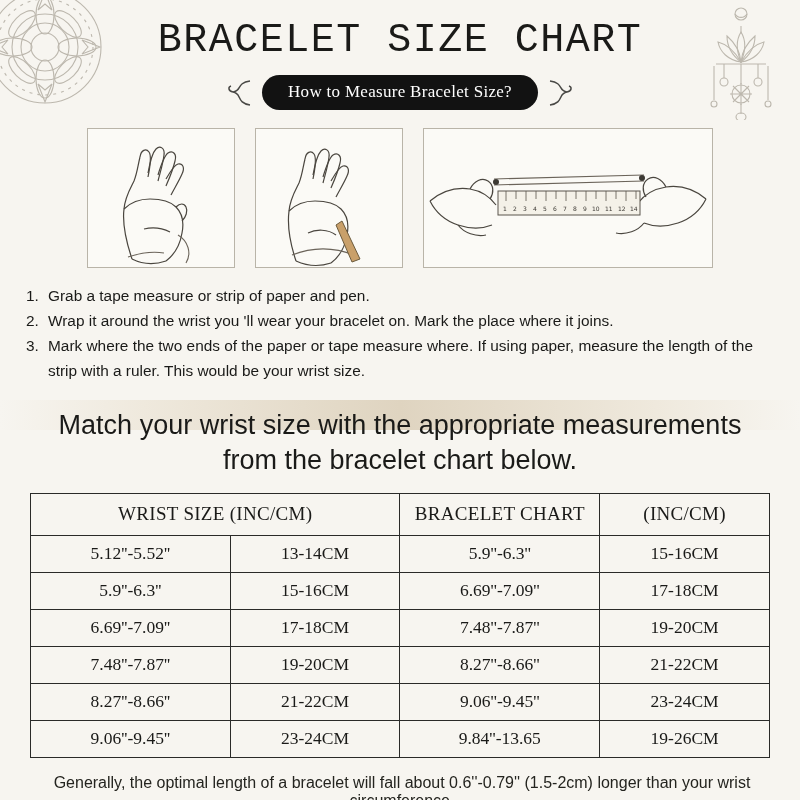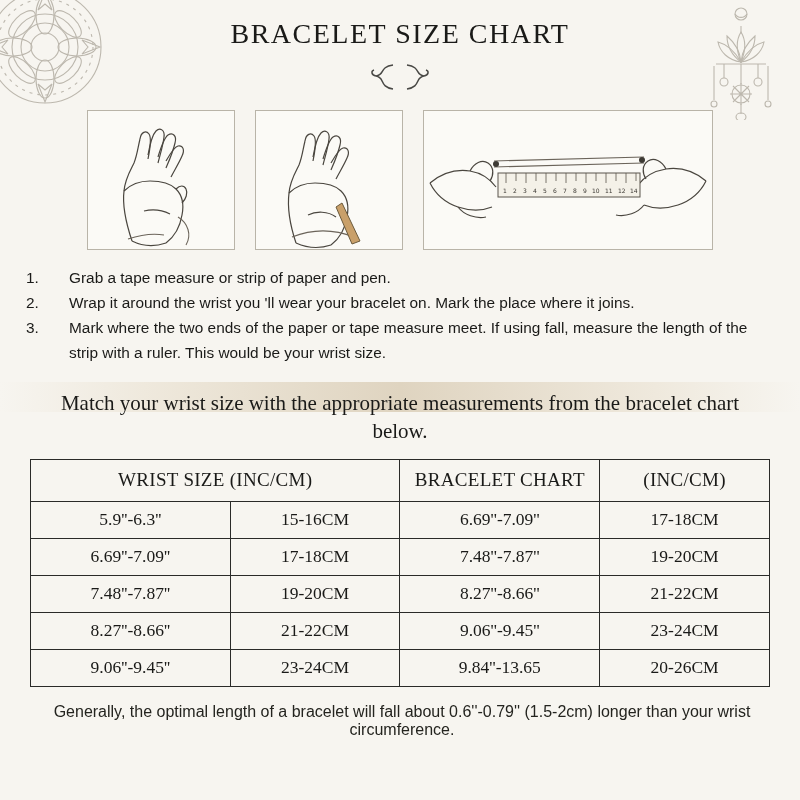--- a/index.html
+++ b/index.html
@@ -19,22 +19,22 @@
     position: absolute;
     pointer-events: none;
     opacity: .55;
   }
   .orn-tl { top: -28px; left: -30px; }
   .orn-tr { top: 4px; right: 18px; }
 
   
   .title {
     text-align: center;
-    font-family: Liberation Serif, serif;
-    font-size: 28px;
+    font-family: Liberation Mono, monospace;
+    font-size: 40px;
     letter-spacing: 1.5px;
     margin: 18px 0 0 0;
     font-weight: 400;
   }
 
   .sub-wrap {
     display: flex;
     align-items: center;
     justify-content: center;
     gap: 10px;
@@ -69,33 +69,33 @@
   .photo.wide { width: 290px; height: 140px; }
 
   
   .steps {
     margin: 16px 30px 0 26px;
     font-size: 15.4px;
     line-height: 1.62;
   }
   .step { display: flex; gap: 6px; }
   .step .num { width: 16px; flex: 0 0 16px; }
-  .step .txt { flex: 1; margin-left: 21px; }
+  .step .txt { flex: 1; }
 
   
   .band {
     margin-top: 16px;
     height: 30px;
     background: linear-gradient(90deg, #f7f5f0 0%, #efe9dd 18%, #dfd4c0 50%, #efe9dd 82%, #f7f5f0 100%);
   }
 
   .match {
     text-align: center;
-    font-family: Liberation Serif, serif;
-    font-size: 21px;
+    font-family: Liberation Sans, sans-serif;
+    font-size: 27px;
     line-height: 1.32;
     margin: -22px 40px 0 40px;
     position: relative;
   }
 
   
   table {
     border-collapse: collapse;
     margin: 14px auto 0 auto;
     width: 740px;
@@ -190,20 +190,21 @@
 
 <div class="sub-wrap">
   <span class="flourish">
     <svg width="26" height="30" viewBox="0 0 26 30">
       <g fill="none" stroke="#2b2b28" stroke-width="1.5">
         <path d="M24 3 C10 5 16 13 7 14 C16 15 10 25 24 27"></path>
         <path d="M7 14 C2 13 2 9 5 8"></path>
       </g>
     </svg>
   </span>
+  <span class="pill">How to Measure Bracelet Size?</span>
   <span class="flourish">
     <svg width="26" height="30" viewBox="0 0 26 30">
       <g fill="none" stroke="#2b2b28" stroke-width="1.5">
         <path d="M2 3 C16 5 10 13 19 14 C10 15 16 25 2 27"></path>
         <path d="M19 14 C24 13 24 9 21 8"></path>
       </g>
     </svg>
   </span>
 </div>
 
@@ -301,36 +302,42 @@
   <div class="step">
     <span class="num">1.</span>
     <span class="txt">Grab a tape measure or strip of paper and pen.</span>
   </div>
   <div class="step">
     <span class="num">2.</span>
     <span class="txt">Wrap it around the wrist you 'll wear your bracelet on. Mark the place where it joins.</span>
   </div>
   <div class="step">
     <span class="num">3.</span>
-    <span class="txt">Mark where the two ends of the paper or tape measure meet. If using fall, measure the length of the strip with a ruler. This would be your wrist size.</span>
+    <span class="txt">Mark where the two ends of the paper or tape measure where. If using paper, measure the length of the strip with a ruler. This would be your wrist size.</span>
   </div>
 </div>
 
 <div class="band"></div>
 <div class="match">Match your wrist size with the appropriate measurements from the bracelet chart below.</div>
 
 <table>
   <thead>
     <tr>
       <th colspan="2" class="col-a">WRIST SIZE (INC/CM)</th>
       <th class="col-c">BRACELET CHART</th>
       <th class="col-d">(INC/CM)</th>
     </tr>
   </thead>
   <tbody>
+    <tr>
+      <td class="col-a">5.12''-5.52''</td>
+      <td class="col-b">13-14CM</td>
+      <td class="col-c">5.9''-6.3''</td>
+      <td class="col-d">15-16CM</td>
+    </tr>
     <tr>
       <td class="col-a">5.9''-6.3''</td>
       <td class="col-b">15-16CM</td>
       <td class="col-c">6.69''-7.09''</td>
       <td class="col-d">17-18CM</td>
     </tr>
     <tr>
       <td class="col-a">6.69''-7.09''</td>
       <td class="col-b">17-18CM</td>
       <td class="col-c">7.48''-7.87''</td>
@@ -345,18 +352,18 @@
     <tr>
       <td class="col-a">8.27''-8.66''</td>
       <td class="col-b">21-22CM</td>
       <td class="col-c">9.06''-9.45''</td>
       <td class="col-d">23-24CM</td>
     </tr>
     <tr>
       <td class="col-a">9.06''-9.45''</td>
       <td class="col-b">23-24CM</td>
       <td class="col-c">9.84''-13.65</td>
-      <td class="col-d">20-26CM</td>
+      <td class="col-d">19-26CM</td>
     </tr>
   </tbody>
 </table>
 
 <div class="footnote">Generally, the optimal length of a bracelet will fall about 0.6''-0.79'' (1.5-2cm) longer than your wrist circumference.</div>
 
 </body></html>

